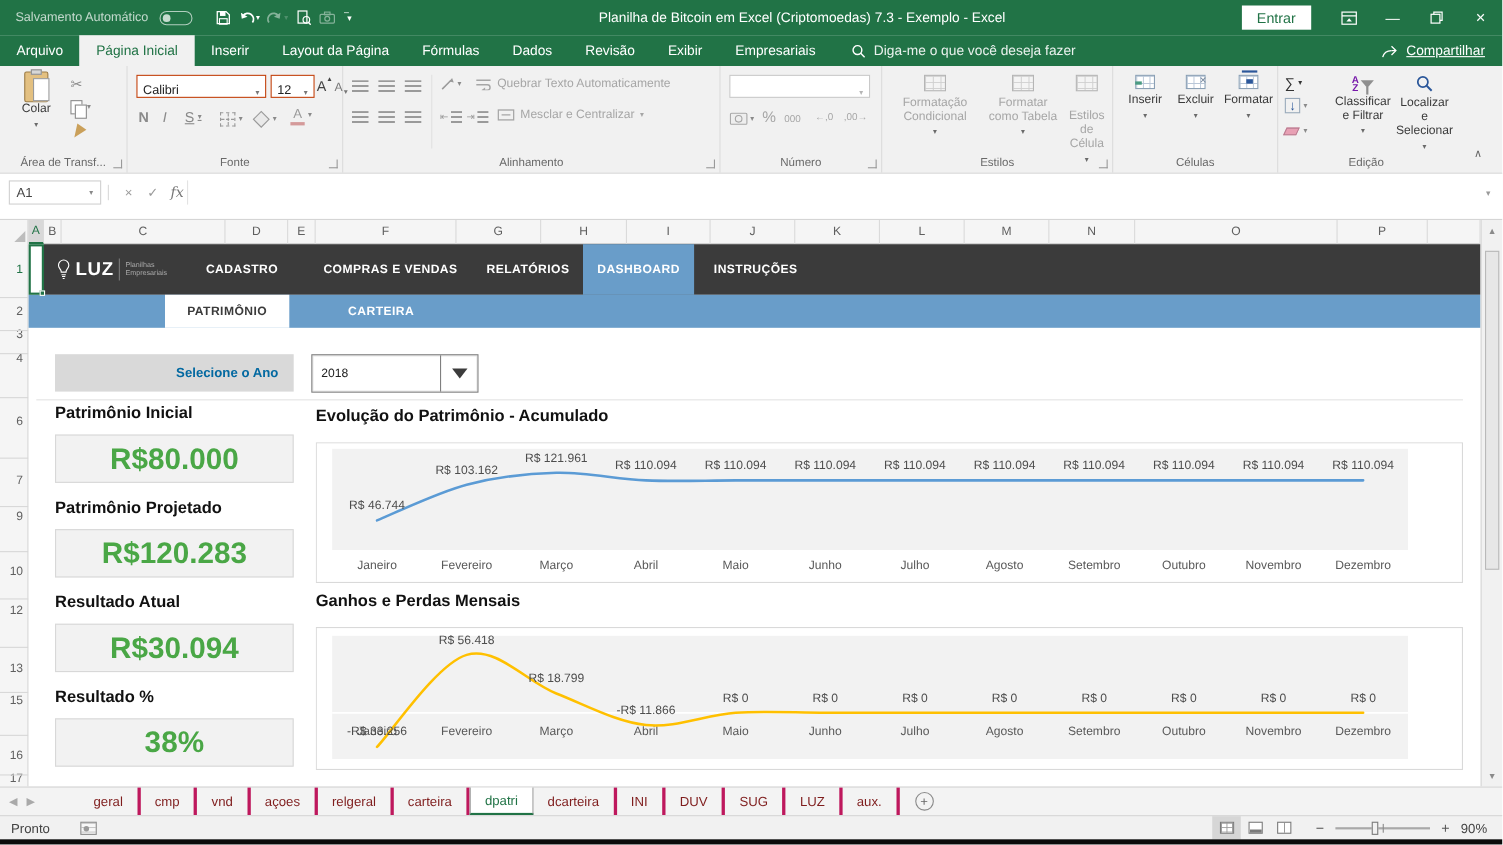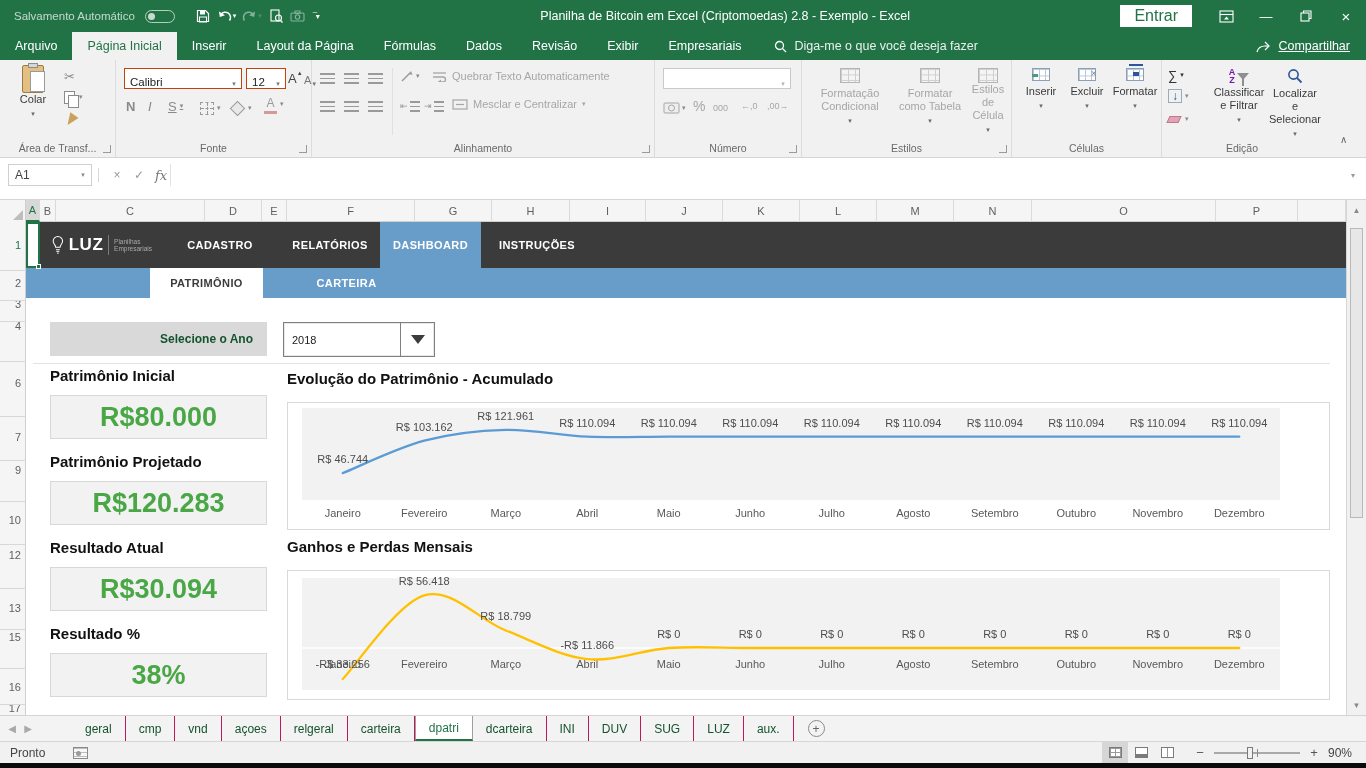--- a/index.html
+++ b/index.html
@@ -11,21 +11,21 @@
   .tb-left{display:flex;align-items:center;gap:10px;padding-left:14px}
   .autosave{font-size:11.5px;color:rgba(255,255,255,.72)}
   .toggle{width:30px;height:13px;border:1px solid rgba(255,255,255,.65);border-radius:7px;position:relative}
   .toggle i{position:absolute;left:2px;top:2px;width:7px;height:7px;border-radius:50%;background:rgba(255,255,255,.75)}
   .qat{display:flex;align-items:center;gap:2px;margin-left:8px}
   .qbtn{height:24px;min-width:20px;display:flex;align-items:center;justify-content:center;padding:0 2px}
   .caret-w{font-size:7px;color:#fff;margin-left:1px}
   .dim{opacity:.45}
   #tb-title{flex:1;text-align:center;font-size:12.5px;color:#fff;white-space:nowrap;overflow:hidden}
   .tb-right{display:flex;align-items:center;height:32px}
-  .entrar{background:#fff;color:#217346;font-size:16px;height:22px;padding:0 14px;display:flex;align-items:center;margin-right:14px;cursor:pointer}
+  .entrar{background:#fff;color:#217346;font-size:13px;height:22px;padding:0 14px;display:flex;align-items:center;margin-right:14px;cursor:pointer}
   .winbtn{width:40px;height:32px;display:flex;align-items:center;justify-content:center;font-size:13px;color:#fff}
   
   #menubar{position:absolute;left:0;top:32px;width:1366px;height:28px;background:#217346;display:flex;align-items:center}
   .mtab{height:28px;display:flex;align-items:center;padding:0 15px;color:#fff;font-size:12.5px;cursor:pointer}
   .mtab.active{background:#f1f1f1;color:#217346}
   #mb-search{display:flex;align-items:center;gap:7px;margin-left:18px;color:rgba(255,255,255,.9);font-size:12.5px}
   #mb-share{margin-left:auto;display:flex;align-items:center;gap:6px;color:#fff;font-size:12.5px;padding-right:16px}
   #mb-share u{text-decoration:underline}
   
   #ribbon{position:absolute;left:0;top:60px;width:1366px;height:98px;background:#f1f1f1;border-bottom:1px solid #d5d5d5}
@@ -84,37 +84,37 @@
   #navbar{position:absolute;left:40px;top:222px;width:1306px;height:46px;background:#3b3b3b;display:flex;align-items:center}
   #logo{display:flex;align-items:center;margin-left:12px;width:100px}
   #logo .lz{color:#fff;font-size:17px;font-weight:bold;letter-spacing:.5px;margin-left:5px}
   #logo .ldiv{width:1px;height:20px;background:#7a7a7a;margin:0 5px}
   #logo .tag{font-size:6.5px;color:#a9a9a9;line-height:7.5px}
   .navitem{height:46px;display:flex;align-items:center;justify-content:center;color:#fff;font-size:11px;font-weight:bold;letter-spacing:.4px;cursor:pointer}
   .navitem.active{background:#699dc9}
   #subbar{position:absolute;left:26px;top:268px;width:1320px;height:30px;background:#699dc9}
   .subtab{position:absolute;top:0;height:30px;display:flex;align-items:center;justify-content:center;font-size:11px;font-weight:bold;letter-spacing:.4px;color:#fff;cursor:pointer}
   .subtab.active{background:#fff;color:#3b3b3b}
-  #yearlbl{position:absolute;left:50px;top:322px;width:217px;height:34px;background:#d9d9d9;font-size:12px;font-weight:bold;color:#14532d;display:flex;align-items:center;justify-content:flex-end;padding-right:14px}
+  #yearlbl{position:absolute;left:50px;top:322px;width:217px;height:34px;background:#d9d9d9;font-size:12px;font-weight:bold;color:#0369a1;display:flex;align-items:center;justify-content:flex-end;padding-right:14px}
   #yearcombo{position:absolute;left:283px;top:322px;width:152px;height:35px;background:#fff;border:1px solid #7f7f7f;box-shadow:0 0 0 1px #e8e8e8 inset;display:flex;cursor:pointer}
   #yearcombo .yv{flex:1;display:flex;align-items:center;padding-left:8px;font-size:11px;color:#222}
   #yearcombo .ya{width:34px;border-left:1px solid #7f7f7f;display:flex;align-items:center;justify-content:center}
   #yearcombo .ya i{width:0;height:0;border-left:7px solid transparent;border-right:7px solid transparent;border-top:9px solid #3c3c3c}
   #hsep{position:absolute;left:33px;top:363px;width:1297px;border-top:1px solid #e3e3e3}
   .kpilbl{position:absolute;left:50px;width:220px;font-size:15px;font-weight:bold;color:#111}
   .kpibox{position:absolute;left:50px;width:217px;height:44px;background:#f2f2f2;border:1px solid #d8d8d8;display:flex;align-items:center;justify-content:center;font-size:27px;font-weight:bold}
   .ctitle{position:absolute;left:287px;font-size:15px;font-weight:bold;color:#111}
   
   #vscroll{position:absolute;right:0;top:200px;width:20px;height:515px;background:#f1f1f1;border-left:1px solid #d6d6d6}
   .varrow{position:absolute;left:2px;width:15px;height:16px;display:flex;align-items:center;justify-content:center;font-size:8px;color:#8a8a8a}
   #vthumb{position:absolute;left:3px;top:28px;width:13px;height:290px;background:#e7e7e7;border:1px solid #b9b9b9}
   #sheetbar{position:absolute;left:0;top:715px;width:1366px;height:26px;background:#f3f3f3;border-top:1px solid #d4d4d4;display:flex;align-items:stretch}
   .snav{width:16px;display:flex;align-items:center;justify-content:center;color:#a9a9a9;font-size:10px}
   #stabs{display:flex;margin-left:36px}
-  .stab{display:flex;align-items:center;padding:0 13px;font-size:12px;color:#14532d;border-right:1px solid #be185d;cursor:pointer}
+  .stab{display:flex;align-items:center;padding:0 13px;font-size:12px;color:#7f1d1d;border-right:3px solid #be185d;cursor:pointer}
   .stab.active{background:#fff;color:#217346;font-weight:normal;border:1px solid #9f9f9f;border-top:none;border-bottom:2px solid #217346}
   #addsheet{width:17px;height:17px;border:1px solid #8a8a8a;border-radius:50%;color:#666;font-size:12px;display:flex;align-items:center;justify-content:center;margin:4px 0 0 14px;cursor:pointer}
   #statusbar{position:absolute;left:0;top:741px;width:1366px;height:22px;background:#f1f1f1;border-top:1px solid #d6d6d6;display:flex;align-items:center;font-size:12px;color:#444}
   #macroic{width:15px;height:12px;border:1px solid #8a8a8a;background:linear-gradient(#bdbdbd 1px,transparent 1px) 0 0/5px 4px,#f7f7f7;margin-left:28px;position:relative}
   #macroic i{position:absolute;left:2px;top:3px;width:5px;height:5px;border-radius:50%;background:#9a9a9a}
   .viewic{width:26px;height:21px;display:flex;align-items:center;justify-content:center}
   .viewic.pressed{background:#d6d6d6}
   .vib{width:13px;height:11px;border:1px solid #7a7a7a;background:#fff}
   .vib.grid{background:linear-gradient(#9a9a9a 1px,transparent 1px) 0 0/5px 4px,linear-gradient(90deg,#9a9a9a 1px,transparent 1px) 0 0/5px 4px,#fff}
   .vib.doc{box-shadow:0 -3px 0 #7a7a7a inset}
@@ -174,21 +174,21 @@
               <rect x="5" y="1" width="5" height="2.5" fill="none" stroke="#fff" stroke-width="1"></rect>
               <circle cx="7.5" cy="7" r="2.2" fill="none" stroke="#fff" stroke-width="1.1"></circle>
             </svg>
           </span>
         <span class="qbtn">
             <span style="font-size:8px">▾</span>
             <span style="position:relative;left:-7px;top:-5px;font-size:8px">–</span>
           </span>
       </div>
     </div>
-    <div id="tb-title">Planilha de Bitcoin em Excel (Criptomoedas) 2.8 - Exemplo  -  Excel</div>
+    <div id="tb-title">Planilha de Bitcoin em Excel (Criptomoedas) 7.3 - Exemplo  -  Excel</div>
     <div class="tb-right">
       <span class="entrar">Entrar</span>
       <span class="winbtn">
           <svg width="15" height="13" viewBox="0 0 15 13">
             <rect x="1" y="1" width="13" height="11" fill="none" stroke="#fff" stroke-width="1.1"></rect>
             <line x1="1" y1="4.5" x2="14" y2="4.5" stroke="#fff" stroke-width="1.1"></line>
             <polygon points="7.5,6.5 10,9.5 5,9.5" fill="#fff"></polygon>
           </svg>
         </span>
       <span class="winbtn">—</span>
@@ -390,21 +390,21 @@
         <span style="margin-top:4px">Formatação Condicional</span>
           <span class="caret">▾</span>
       </div>
       <div class="bigbtn dis" style="left:92px;top:8px;width:72px">
         <span class="sgrid"></span>
         <span style="margin-top:4px">Formatar como Tabela</span>
           <span class="caret">▾</span>
       </div>
       <div class="bigbtn dis" style="left:164px;top:8px;width:44px">
         <span class="sgrid"></span>
-        <span style="margin-top:0">Estilos de Célula</span>
+        <span style="margin-top:16px">Estilos de Célula</span>
           <span class="caret">▾</span>
       </div>
       <div class="glabel">Estilos</div>
       <span class="lau"></span>
     </div>
 
     <div class="rg" style="left:1012px;width:150px">
       <div class="bigbtn" style="left:8px;top:8px;width:42px">
         <span class="cgrid">
             <i style="position:absolute;left:-1px;top:5px;width:6px;height:3px;background:#4a9b82"></i>
@@ -538,20 +538,21 @@
           <line x1="5" y1="18" x2="10" y2="18" stroke="#fff" stroke-width="1.2"></line>
           <line x1="5.6" y1="20.2" x2="9.4" y2="20.2" stroke="#fff" stroke-width="1.2"></line>
           <line x1="6.4" y1="22.4" x2="8.6" y2="22.4" stroke="#fff" stroke-width="1.2"></line>
         </svg>
       <span class="lz">LUZ</span>
       <span class="ldiv"></span>
       <span class="tag"><span>Planilhas</span><br><span>Empresariais</span></span>
     </div>
     <div id="navitems" style="display:flex;margin-left:8px">
         <div class="navitem" style="width: 120px;">CADASTRO</div>
+        <div class="navitem" style="width: 150px;">COMPRAS E VENDAS</div>
         <div class="navitem" style="width: 100px;">RELATÓRIOS</div>
         <div class="navitem active" style="width: 101px;">DASHBOARD</div>
         <div class="navitem" style="width: 112px;">INSTRUÇÕES</div>
       </div>
   </div>
   <div id="subbar">
       <div class="subtab active" style="left: 124px; width: 113px;">PATRIMÔNIO</div>
       <div class="subtab" style="left: 263px; width: 115px;">CARTEIRA</div>
     </div>
   <div id="a1sel">

